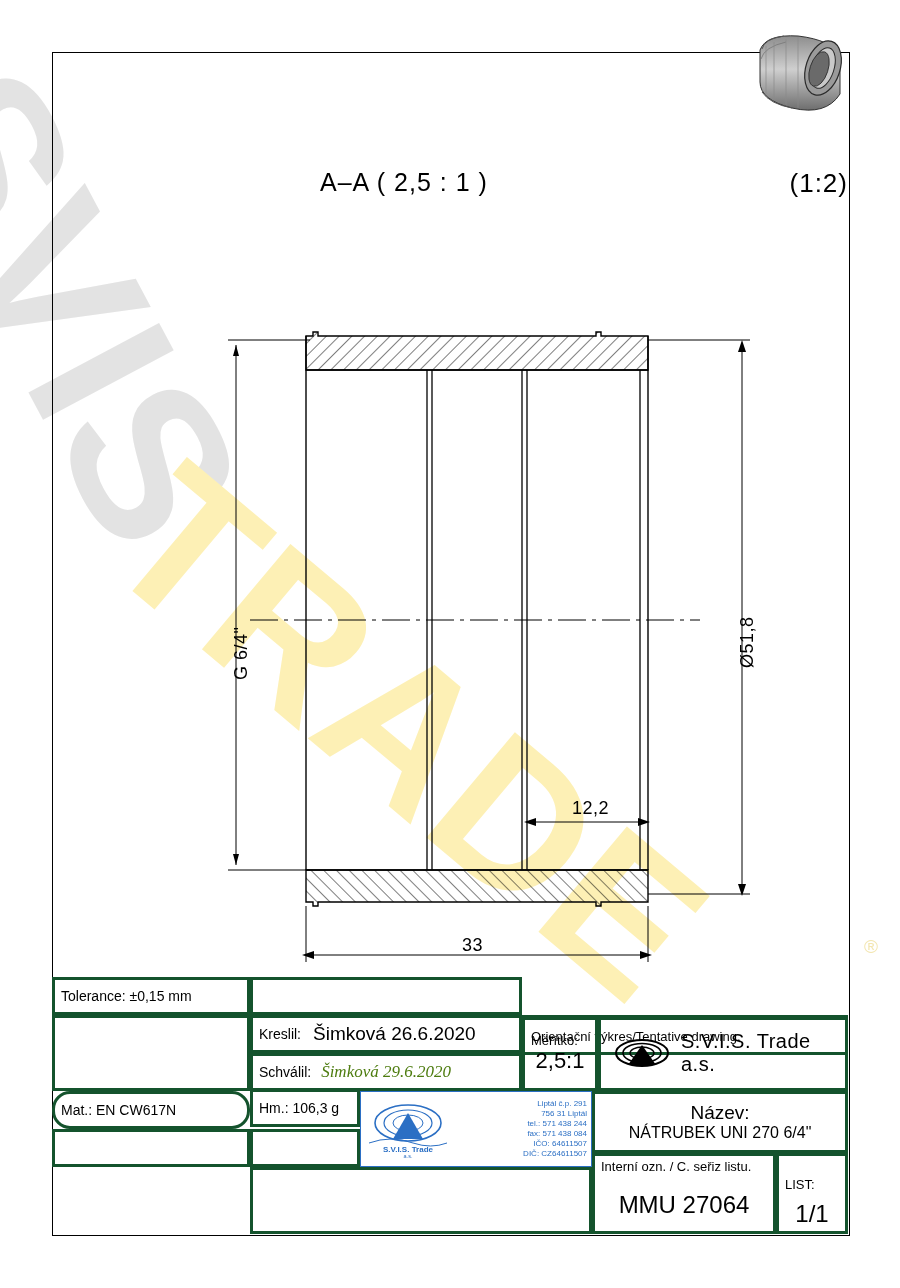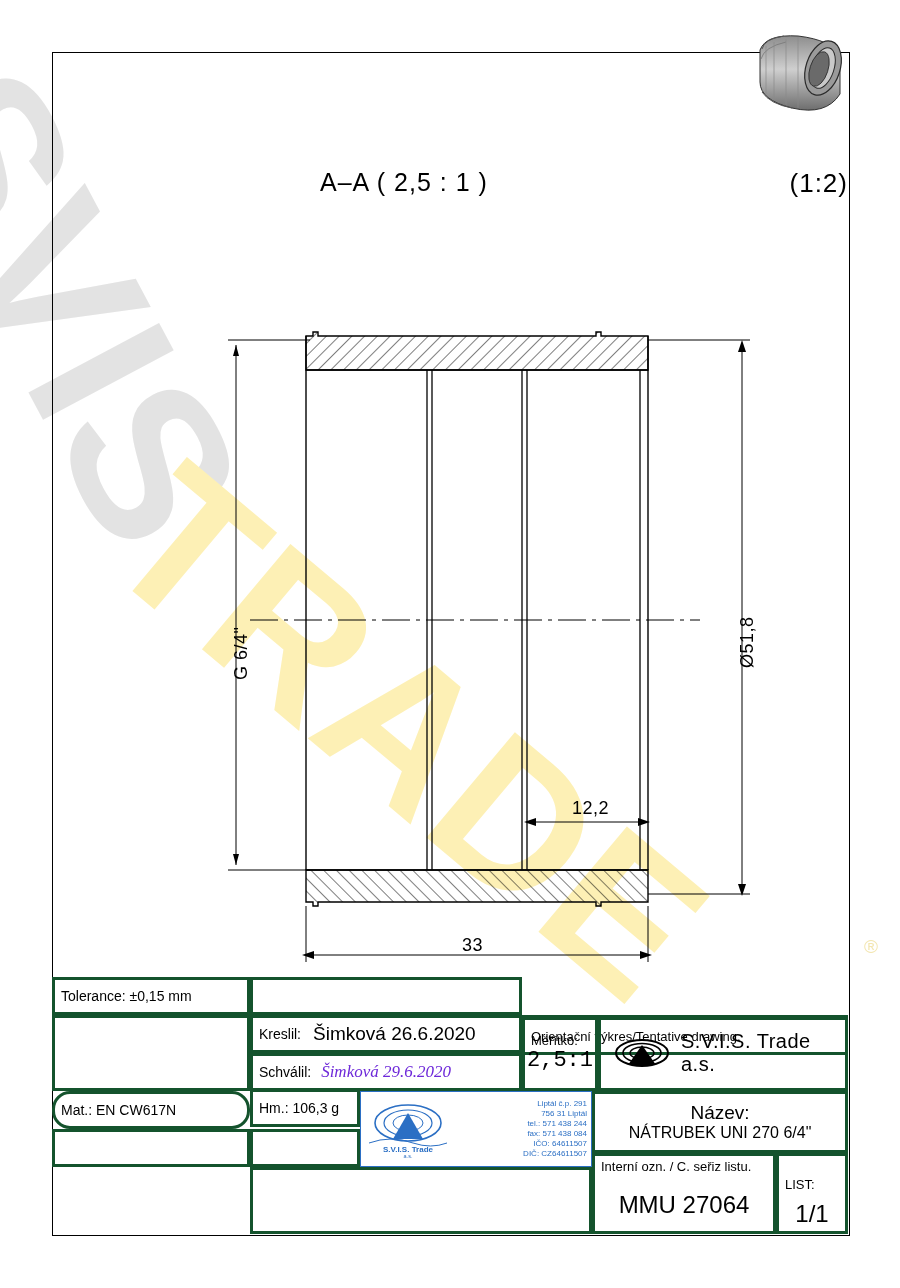--- a/index.html
+++ b/index.html
@@ -38,27 +38,27 @@
 
   
   .dim{position:absolute;font-size:18px;letter-spacing:0.5px;}
   .dim-vert{transform:rotate(-90deg);transform-origin:left top;}
 
   
   .tb{position:absolute;left:52px;top:977px;width:796px;height:257px;font-size:14px;}
   .tb .cell{position:absolute;box-sizing:border-box;border:3px solid #14532d;display:flex;align-items:center;padding:0 6px;}
   .tb .small{font-size:13px;}
   .tb .lbl{font-size:14px;}
-  .hand{font-family:"Liberation Serif",serif;font-style:italic;font-size:17px;color:#6d28d9;}
+  .hand{font-family:"Liberation Serif",serif;font-style:italic;font-size:17px;color:#4d7c0f;}
 
   .logo-svg{display:block;}
   .stamp{position:absolute;box-sizing:border-box;border:1.5px solid #2b6fc4;display:flex;align-items:center;}
   .stamp-txt{font-size:8px;line-height:1.25;color:#2b6fc4;text-align:right;padding-right:4px;white-space:nowrap;}
   .company{font-size:20px;letter-spacing:0.5px;}
-  .big{font-size:22px;font-family:Liberation Mono, monospace;}
+  .big{font-size:22px;}
   .mid{font-size:19px;}
 </style>
 </head>
 <body>
 
 <div class="sheet">
 
   <div class="wm">
     <div class="wm-text wm-svis">SVIS</div>
     <div class="wm-text wm-trade">TRADE</div>

